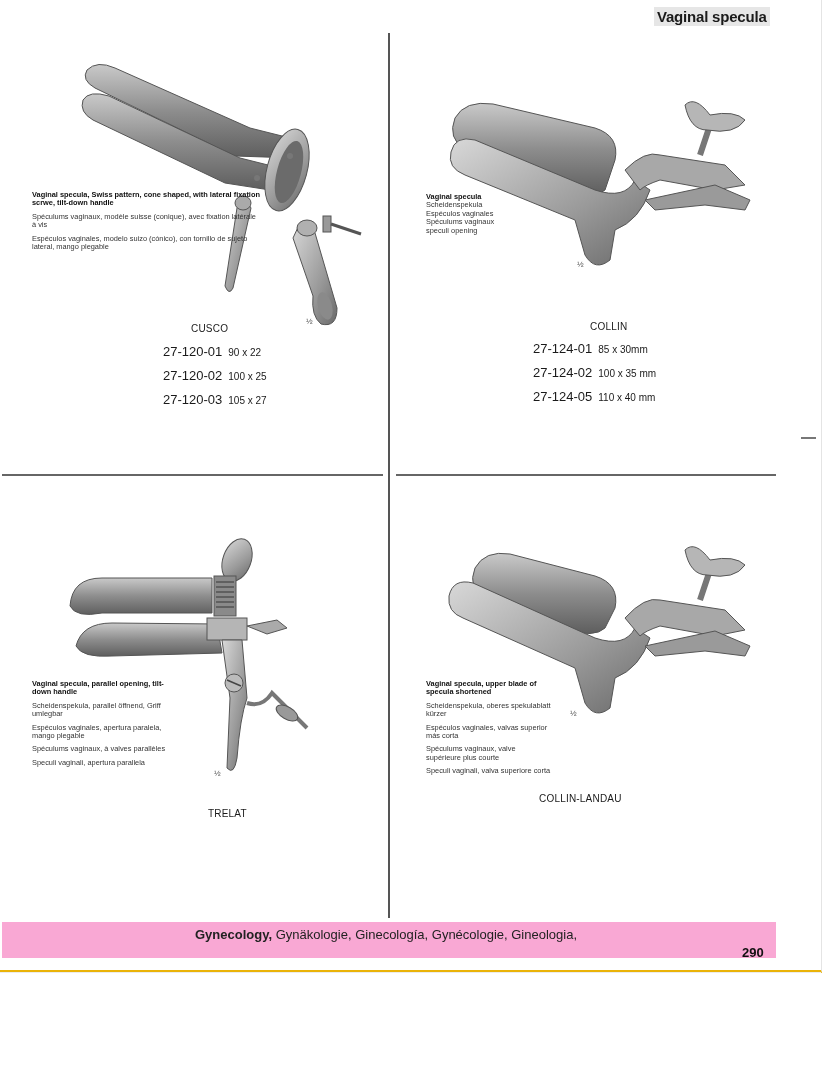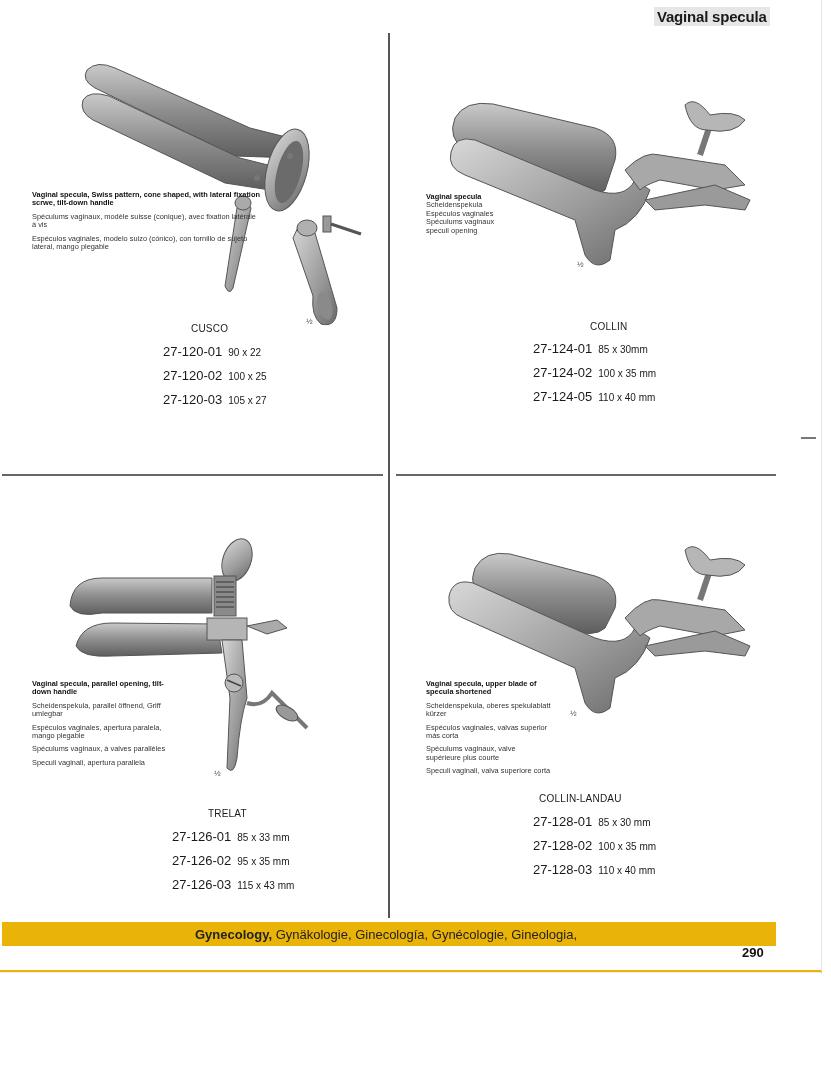--- a/index.html
+++ b/index.html
@@ -21,21 +21,21 @@
   .desc.tight p { margin:0; }
 
   .name { position:absolute; font-size:10px; color:#1a1a1a; letter-spacing:0.2px; }
   .codes { position:absolute; font-size:13px; line-height:23px; color:#1a1a1a; }
   .codes .row { white-space:nowrap; }
   .codes .size { font-size:10px; margin-left:6px; }
   .half { position:absolute; font-size:8px; color:#555; }
 
   .illus { position:absolute; }
 
-  .footer { position:absolute; left:2px; top:922px; width:774px; height:24px; background:#eab308; }
+  .footer { position:absolute; left:2px; top:922px; width:774px; height:36px; background:#f9a8d4; }
   .footer-text { position:absolute; left:193px; top:5px; font-size:13px; color:#222; white-space:nowrap; }
   .footer-text .b { font-weight:bold; }
   .page-num { position:absolute; left:740px; top:5px; font-size:13px; font-weight:bold; color:#111;margin-top:18px; }
 </style>
 </head>
 <body>
 
 <div class="page">
 
   <div class="section-title">Vaginal specula</div>
@@ -133,49 +133,39 @@
 
   <div class="desc" style="left:32px;top:680px;width:140px;">
     <p class="b">Vaginal specula, parallel opening, tilt-down handle</p>
     <p>Scheidenspekula, parallel öffnend, Griff umlegbar</p>
     <p>Espéculos vaginales, apertura paralela, mango plegable</p>
     <p>Spéculums vaginaux, à valves parallèles</p>
     <p>Speculi vaginali, apertura parallela</p>
   </div>
   <div class="half" style="left:214px;top:769px;">½</div>
   <div class="name" style="left:208px;top:808px;">TRELAT</div>
-  <div class="codes" style="left:172px;top:825px;">
-    <div class="row"><span>27-126-01</span><span class="size">85 x 33 mm</span></div>
-    <div class="row"><span>27-126-02</span><span class="size">95 x 35 mm</span></div>
-    <div class="row"><span>27-126-03</span><span class="size">115 x 43 mm</span></div>
-  </div>
 
   <svg class="illus" style="left:445px;top:538px" width="335" height="180" viewBox="0 0 335 180">
     <path d="M30 30 Q40 12 65 16 L150 38 Q175 46 170 70 L160 90 Q150 100 120 92 L40 62 Q22 50 30 30Z" fill="url(#steel)" stroke="#555"></path>
     <path d="M4 58 Q8 40 28 45 L150 100 Q180 110 190 90 L205 100 Q195 130 170 140 L165 170 Q150 182 140 165 L130 130 L18 80 Q2 74 4 58Z" fill="url(#steel2)" stroke="#555"></path>
     <path d="M180 80 Q200 58 215 62 L280 72 L300 92 L270 98 L215 88 Q200 93 195 98Z" fill="#a8a8a8" stroke="#555"></path>
     <path d="M200 108 L270 93 L305 108 L300 118 L260 113 L210 118Z" fill="#9a9a9a" stroke="#555"></path>
     <line x1="255" y1="62" x2="265" y2="32" stroke="#777" stroke-width="6"></line>
     <path d="M240 12 Q250 2 265 22 Q290 17 300 27 Q290 42 262 37 Q245 37 240 12Z" fill="#b6b6b6" stroke="#555"></path>
   </svg>
 
   <div class="desc" style="left:426px;top:680px;width:125px;">
     <p class="b">Vaginal specula, upper blade of specula shortened</p>
     <p>Scheidenspekula, oberes spekulablatt kürzer</p>
     <p>Espéculos vaginales, valvas superior más corta</p>
     <p>Spéculums vaginaux, valve supérieure plus courte</p>
     <p>Speculi vaginali, valva superiore corta</p>
   </div>
   <div class="half" style="left:570px;top:709px;">½</div>
   <div class="name" style="left:539px;top:793px;">COLLIN-LANDAU</div>
-  <div class="codes" style="left:533px;top:810px;">
-    <div class="row"><span>27-128-01</span><span class="size">85 x 30 mm</span></div>
-    <div class="row"><span>27-128-02</span><span class="size">100 x 35 mm</span></div>
-    <div class="row"><span>27-128-03</span><span class="size">110 x 40 mm</span></div>
-  </div>
 
   <div class="footer">
     <div class="footer-text"><span class="b">Gynecology,</span><span> Gynäkologie, Ginecología, Gynécologie, Gineologia,</span></div>
     <div class="page-num">290</div>
   </div>
 </div>
 
 <div class="rightmark"></div>
 <div class="page-shadow"></div>
 

